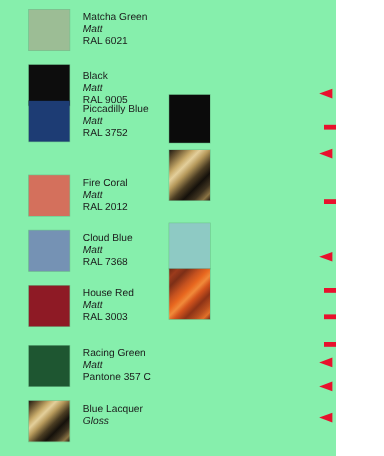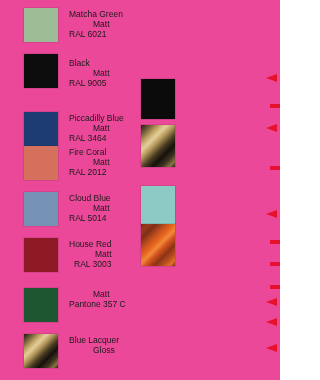--- a/index.html
+++ b/index.html
@@ -12,21 +12,21 @@
     background: #ffffff;
     font-family: "Liberation Sans", sans-serif;
     overflow: hidden;
     position: relative;
   }
 
   #board {
     position: relative;
     width: 280px;
     height: 380px;
-    background: #ec4899;
+    background: #86efac;
   }
 
   
   .swatch-row {
     position: absolute;
     left: 24px;
     display: flex;
     align-items: flex-start;
   }
 
@@ -47,22 +47,22 @@
 
   .name {
     font-size: 8.5px;
     color: #1a1a1a;
     font-weight: 400;
     display: block;
   }
   .finish {
     font-size: 8.5px;
     color: #1a1a1a;
+    font-style: italic;
     display: block;
-    margin-left: 24px;
   }
   .code {
     font-size: 8.5px;
     color: #1a1a1a;
     display: block;
   }
 
   
   .swatch-2 {
     position: absolute;
@@ -101,55 +101,56 @@
         </div>
       </div>
       <div class="swatch-row" style="top: 54px; align-items: flex-end;">
         <div class="swatch" style="background: rgb(13, 13, 13);"></div>
         <div class="swatch-label">
           <span class="name">Black</span>
           <span class="finish">Matt</span>
           <span class="code">RAL 9005</span>
         </div>
       </div>
-      <div class="swatch-row" style="top: 112px;">
+      <div class="swatch-row" style="top: 84px;">
         <div class="swatch" style="background: rgb(29, 60, 116);"></div>
         <div class="swatch-label">
           <span class="name">Piccadilly Blue</span>
           <span class="finish">Matt</span>
-          <span class="code">RAL 3464</span>
+          <span class="code">RAL 3752</span>
         </div>
       </div>
       <div class="swatch-row" style="top: 146px;">
         <div class="swatch" style="background: rgb(212, 112, 92);"></div>
         <div class="swatch-label">
           <span class="name">Fire Coral</span>
           <span class="finish">Matt</span>
           <span class="code">RAL 2012</span>
         </div>
       </div>
       <div class="swatch-row" style="top: 192px;">
         <div class="swatch" style="background: rgb(117, 146, 180);"></div>
         <div class="swatch-label">
           <span class="name">Cloud Blue</span>
           <span class="finish">Matt</span>
-          <span class="code">RAL 5014</span>
+          <span class="code">RAL 7368</span>
         </div>
       </div>
-      <div class="swatch-row" style="top: 238px; text-align: right;">
+      <div class="swatch-row" style="top: 238px;">
         <div class="swatch" style="background: rgb(142, 26, 37);"></div>
         <div class="swatch-label">
           <span class="name">House Red</span>
           <span class="finish">Matt</span>
           <span class="code">RAL 3003</span>
         </div>
       </div>
       <div class="swatch-row" style="top: 288px;">
         <div class="swatch" style="background: rgb(30, 86, 49);"></div>
         <div class="swatch-label">
+          <span class="name">Racing Green</span>
           <span class="finish">Matt</span>
           <span class="code">Pantone 357 C</span>
         </div>
       </div>
       <div class="swatch-row" style="top: 334px;">
         <div class="swatch" style="background: linear-gradient(135deg, rgb(31, 26, 18) 0%, rgb(107, 87, 51) 12%, rgb(200, 171, 106) 26%, rgb(227, 207, 155) 34%, rgb(183, 154, 92) 44%, rgb(74, 60, 34) 58%, rgb(21, 17, 11) 70%, rgb(62, 51, 32) 82%, rgb(138, 115, 68) 92%, rgb(36, 29, 18) 100%);"></div>
         <div class="swatch-label">
           <span class="name">Blue Lacquer</span>
           <span class="finish">Gloss</span>
         </div>

